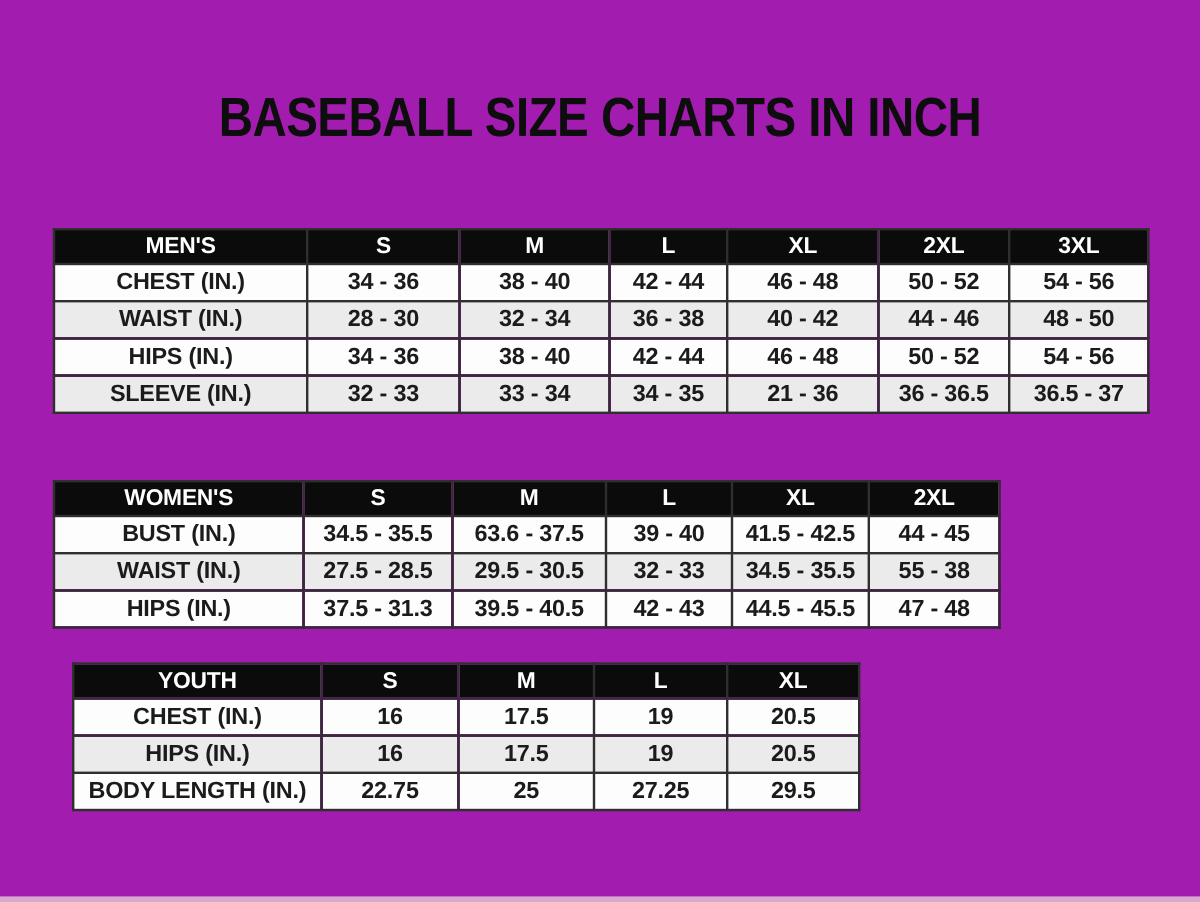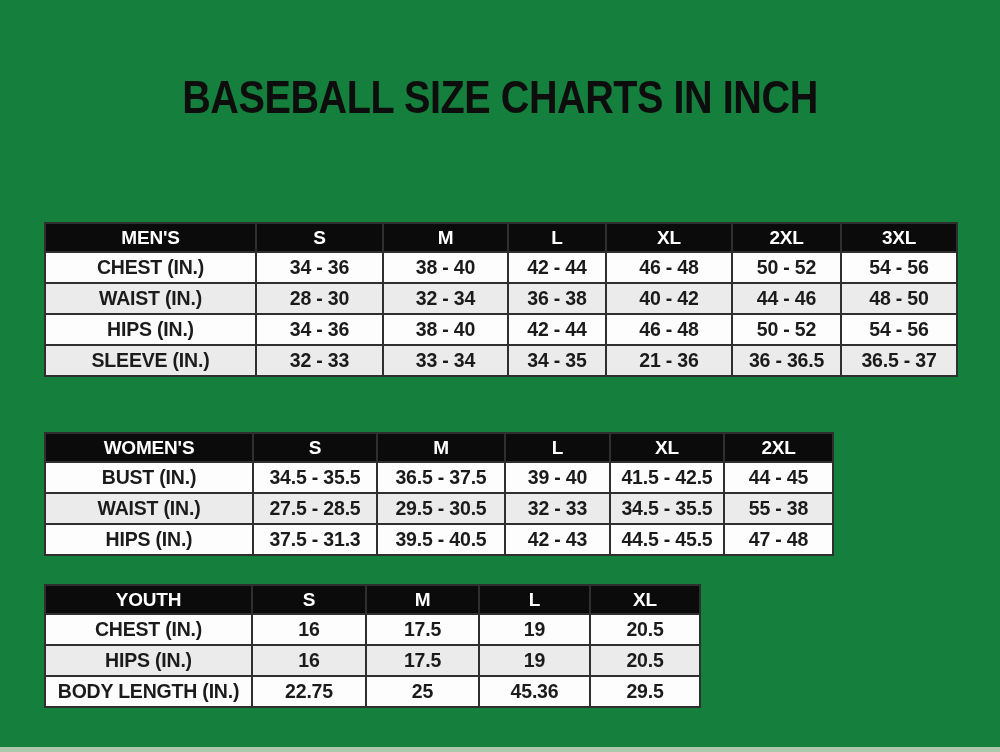--- a/index.html
+++ b/index.html
@@ -1,40 +1,39 @@
 <!DOCTYPE html>
 <html><head>
 <meta charset="utf-8">
 <style>
   html,body { margin:0; padding:0; background:#ffffff; }
   .page {
     position:relative;
     width:1000px; height:752px;
-    background:#15803d;
+    background:#a21caf;
     font-family:"Liberation Sans", sans-serif;
     overflow:hidden;
   }
   .title {
     position:absolute;
     top:70px; left:0; width:1000px;
     margin:0;
     text-align:center;
     font-size:46px;
     font-weight:bold;
     color:#0d0d0d;
     letter-spacing:-0.5px;
     transform:scaleX(0.86);
     transform-origin:center;
     white-space:nowrap;
   }
   table.size-table {
     position:absolute;
     border-collapse:collapse;
     table-layout:fixed;
-    margin-top:32px;
   }
   table.size-table th, table.size-table td {
     border:2px solid #2f2f2f;
     text-align:center;
     vertical-align:middle;
     font-weight:bold;
     padding:0;
     letter-spacing:-0.2px;
     overflow:hidden;
     white-space:nowrap;
@@ -48,21 +47,21 @@
   table.size-table td {
     font-size:19.5px;
     color:#1b1b1b;
     height:29px;
     background:#fdfdfd;
   }
   table.size-table tbody tr:nth-child(even) td { background:#ebebeb; }
 
   #table-mens   { left:44px; top:190px; width:912px; }
   #table-womens { left:44px; top:400px; width:788px; }
-  #table-youth  { left:44px; top:552px; width:655px; }
+  #table-youth  { left:60px; top:552px; width:655px; }
 
   #table-mens col:nth-child(1){width:211px}
   #table-mens col:nth-child(2){width:127px}
   #table-mens col:nth-child(3){width:125px}
   #table-mens col:nth-child(4){width:98px}
   #table-mens col:nth-child(5){width:126px}
   #table-mens col:nth-child(6){width:109px}
   #table-mens col:nth-child(7){width:116px}
 
   #table-womens col:nth-child(1){width:208px}
@@ -170,21 +169,21 @@
         <th>M</th>
         <th>L</th>
         <th>XL</th>
         <th>2XL</th>
       </tr>
     </thead>
     <tbody>
       <tr>
         <td>BUST (IN.)</td>
         <td>34.5 - 35.5</td>
-        <td>36.5 - 37.5</td>
+        <td>63.6 - 37.5</td>
         <td>39 - 40</td>
         <td>41.5 - 42.5</td>
         <td>44 - 45</td>
       </tr>
       <tr>
         <td>WAIST (IN.)</td>
         <td>27.5 - 28.5</td>
         <td>29.5 - 30.5</td>
         <td>32 - 33</td>
         <td>34.5 - 35.5</td>
@@ -230,20 +229,20 @@
         <td>HIPS (IN.)</td>
         <td>16</td>
         <td>17.5</td>
         <td>19</td>
         <td>20.5</td>
       </tr>
       <tr>
         <td>BODY LENGTH (IN.)</td>
         <td>22.75</td>
         <td>25</td>
-        <td>45.36</td>
+        <td>27.25</td>
         <td>29.5</td>
       </tr>
     </tbody>
   </table>
 
   <div class="bottom-edge"></div>
 </div>
 
 </body></html>

